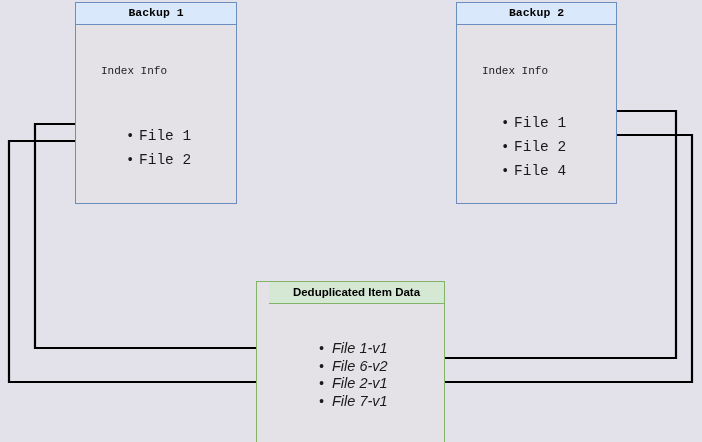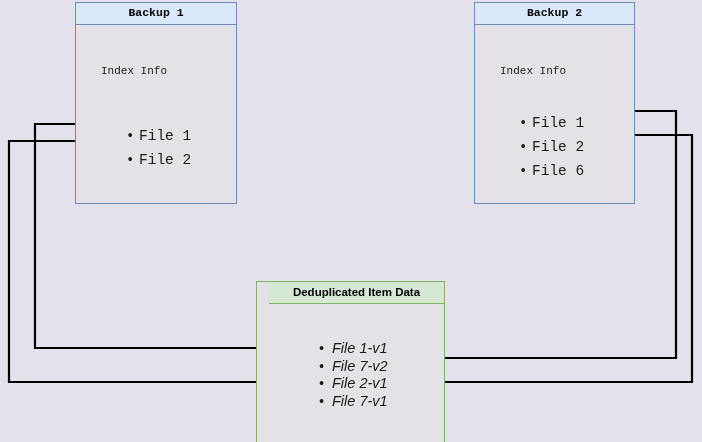--- a/index.html
+++ b/index.html
@@ -127,37 +127,37 @@
     <div class="box-header header-blue">Backup 1</div>
     <div class="box-body">
       <div class="index-label" style="left:25px; top:40px;">Index Info</div>
       <ul class="file-list" style="left:50px; top:99px;">
         <li>File 1</li>
         <li>File 2</li>
       </ul>
     </div>
   </div>
 
-  <div class="box box-blue" style="left:474px; top:2px; width:161px; height:202px;">
+  <div class="box box-blue" style="left:456px; top:2px; width:161px; height:202px;">
     <div class="box-header header-blue">Backup 2</div>
     <div class="box-body">
       <div class="index-label" style="left:25px; top:40px;">Index Info</div>
       <ul class="file-list" style="left:44px; top:86px;">
         <li>File 1</li>
         <li>File 2</li>
-        <li>File 6</li>
+        <li>File 4</li>
       </ul>
     </div>
   </div>
 
   <div class="box box-green" style="left:256px; top:281px; width:189px; height:205px;padding-left:12px;">
     <div class="box-header header-green">Deduplicated Item Data</div>
     <div class="box-body">
       <ul class="file-list dedup-list" style="left:50px; top:36px;">
         <li>File 1-v1</li>
-        <li>File 7-v2</li>
+        <li>File 6-v2</li>
         <li>File 2-v1</li>
         <li>File 7-v1</li>
       </ul>
     </div>
   </div>
 
 </div>
 
 </body></html>

